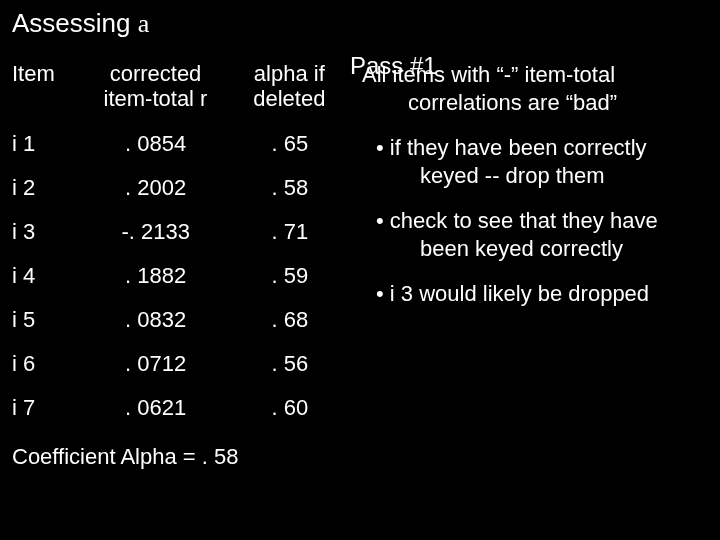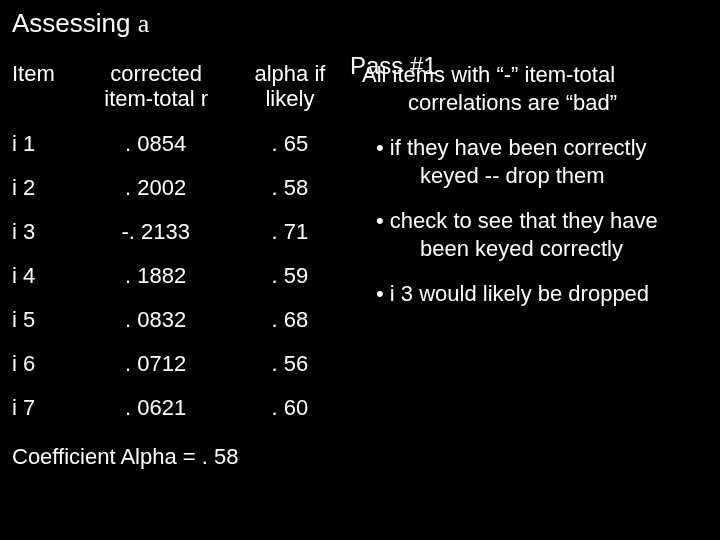--- a/index.html
+++ b/index.html
@@ -97,21 +97,21 @@
       <table class="hdr">
         <tbody>
             <tr>
           <td class="c-item">Item</td>
           <td class="c-corr">
             <span>corrected</span><br>
             <span>item-total r</span>
           </td>
           <td class="c-alpha">
             <span>alpha if</span><br>
-            <span>likely</span>
+            <span>deleted</span>
           </td>
         </tr>
       </tbody>
         </table>
 
       <table class="data">
         <tbody id="rows">
             <tr>
               <td class="c-item">i 1</td>
               <td class="c-corr">. 0854</td>

